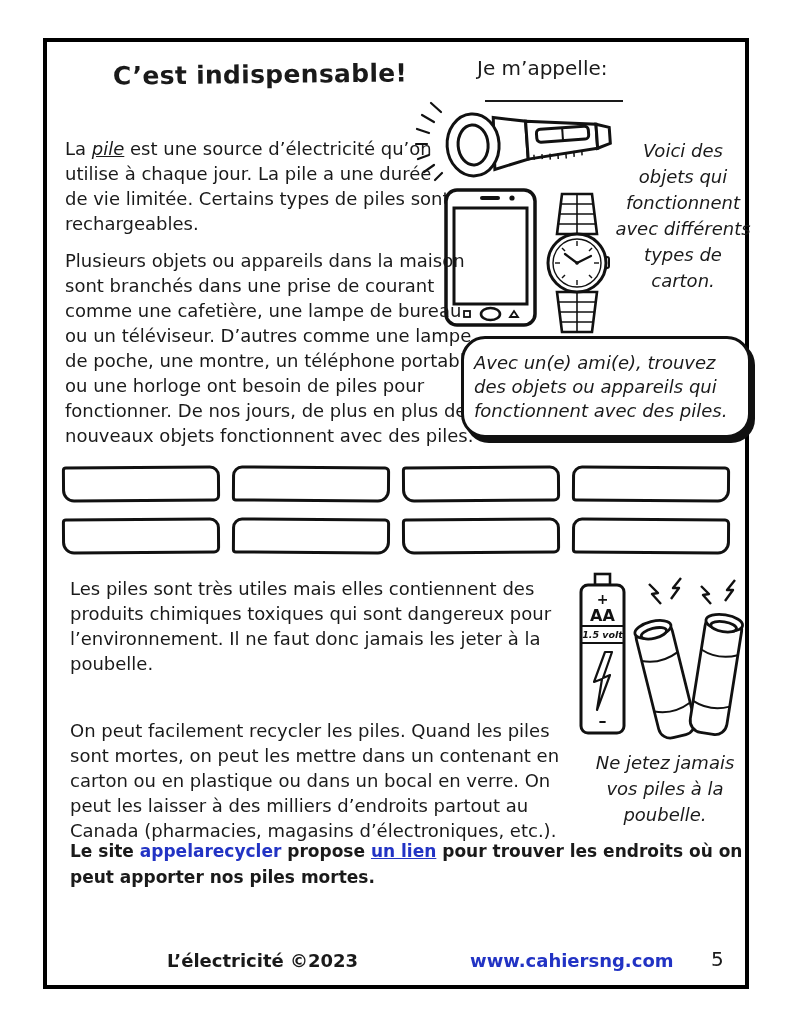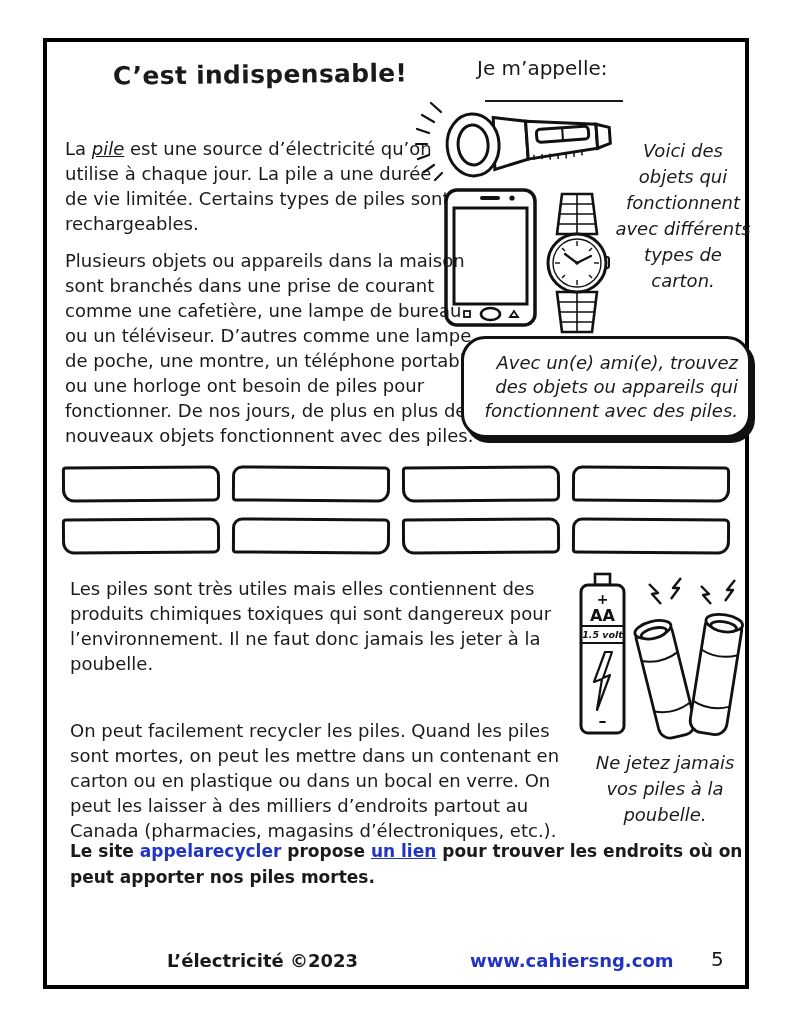--- a/index.html
+++ b/index.html
@@ -10,21 +10,21 @@
   .abs{position:absolute;}
   .title{font-size:25px;font-weight:bold;letter-spacing:0.3px;transform:rotate(-0.6deg);}
   .namerow{font-size:20px;}
   .nameline{display:inline-block;width:138px;border-bottom:2.5px solid #1a1a1a;height:20px;margin-left:8px;vertical-align:-3px;}
   .body{font-size:18px;line-height:25px;}
   .italic{font-style:italic;}
   .underl{text-decoration:underline;}
   .voici{font-size:18px;line-height:26px;font-style:italic;text-align:center;}
   .bubble{border:3.5px solid #111;border-radius:24px;background:#fff;
           box-shadow:4px 5px 0 #111;padding:12px 10px;font-size:18px;line-height:24px;
-          font-style:italic;text-align:right;box-sizing:border-box;}
+          font-style:italic;text-align:left;box-sizing:border-box;}
   .boxrow{display:flex;gap:12px;}
   .ansbox{width:152px;height:30px;border:3px solid #111;border-radius:4px 10px 6px 12px;background:#fff;}
   .ansbox:nth-child(2n){transform:rotate(0.4deg);border-radius:10px 5px 12px 4px;}
   .ansbox:nth-child(2n+1){transform:rotate(-0.4deg);}
   .nejetez{font-size:18px;line-height:26px;font-style:italic;text-align:center;}
   .linkpara{font-size:17px;line-height:26px;font-weight:bold;}
   .bluelink{color:#2233c4;font-weight:bold;cursor:pointer;}
   .urlline{font-size:17px;font-weight:bold;text-align:center;}
   .urlline a{color:#232370;text-decoration:underline;cursor:pointer;}
   .footleft{font-size:18px;font-weight:bold;}

